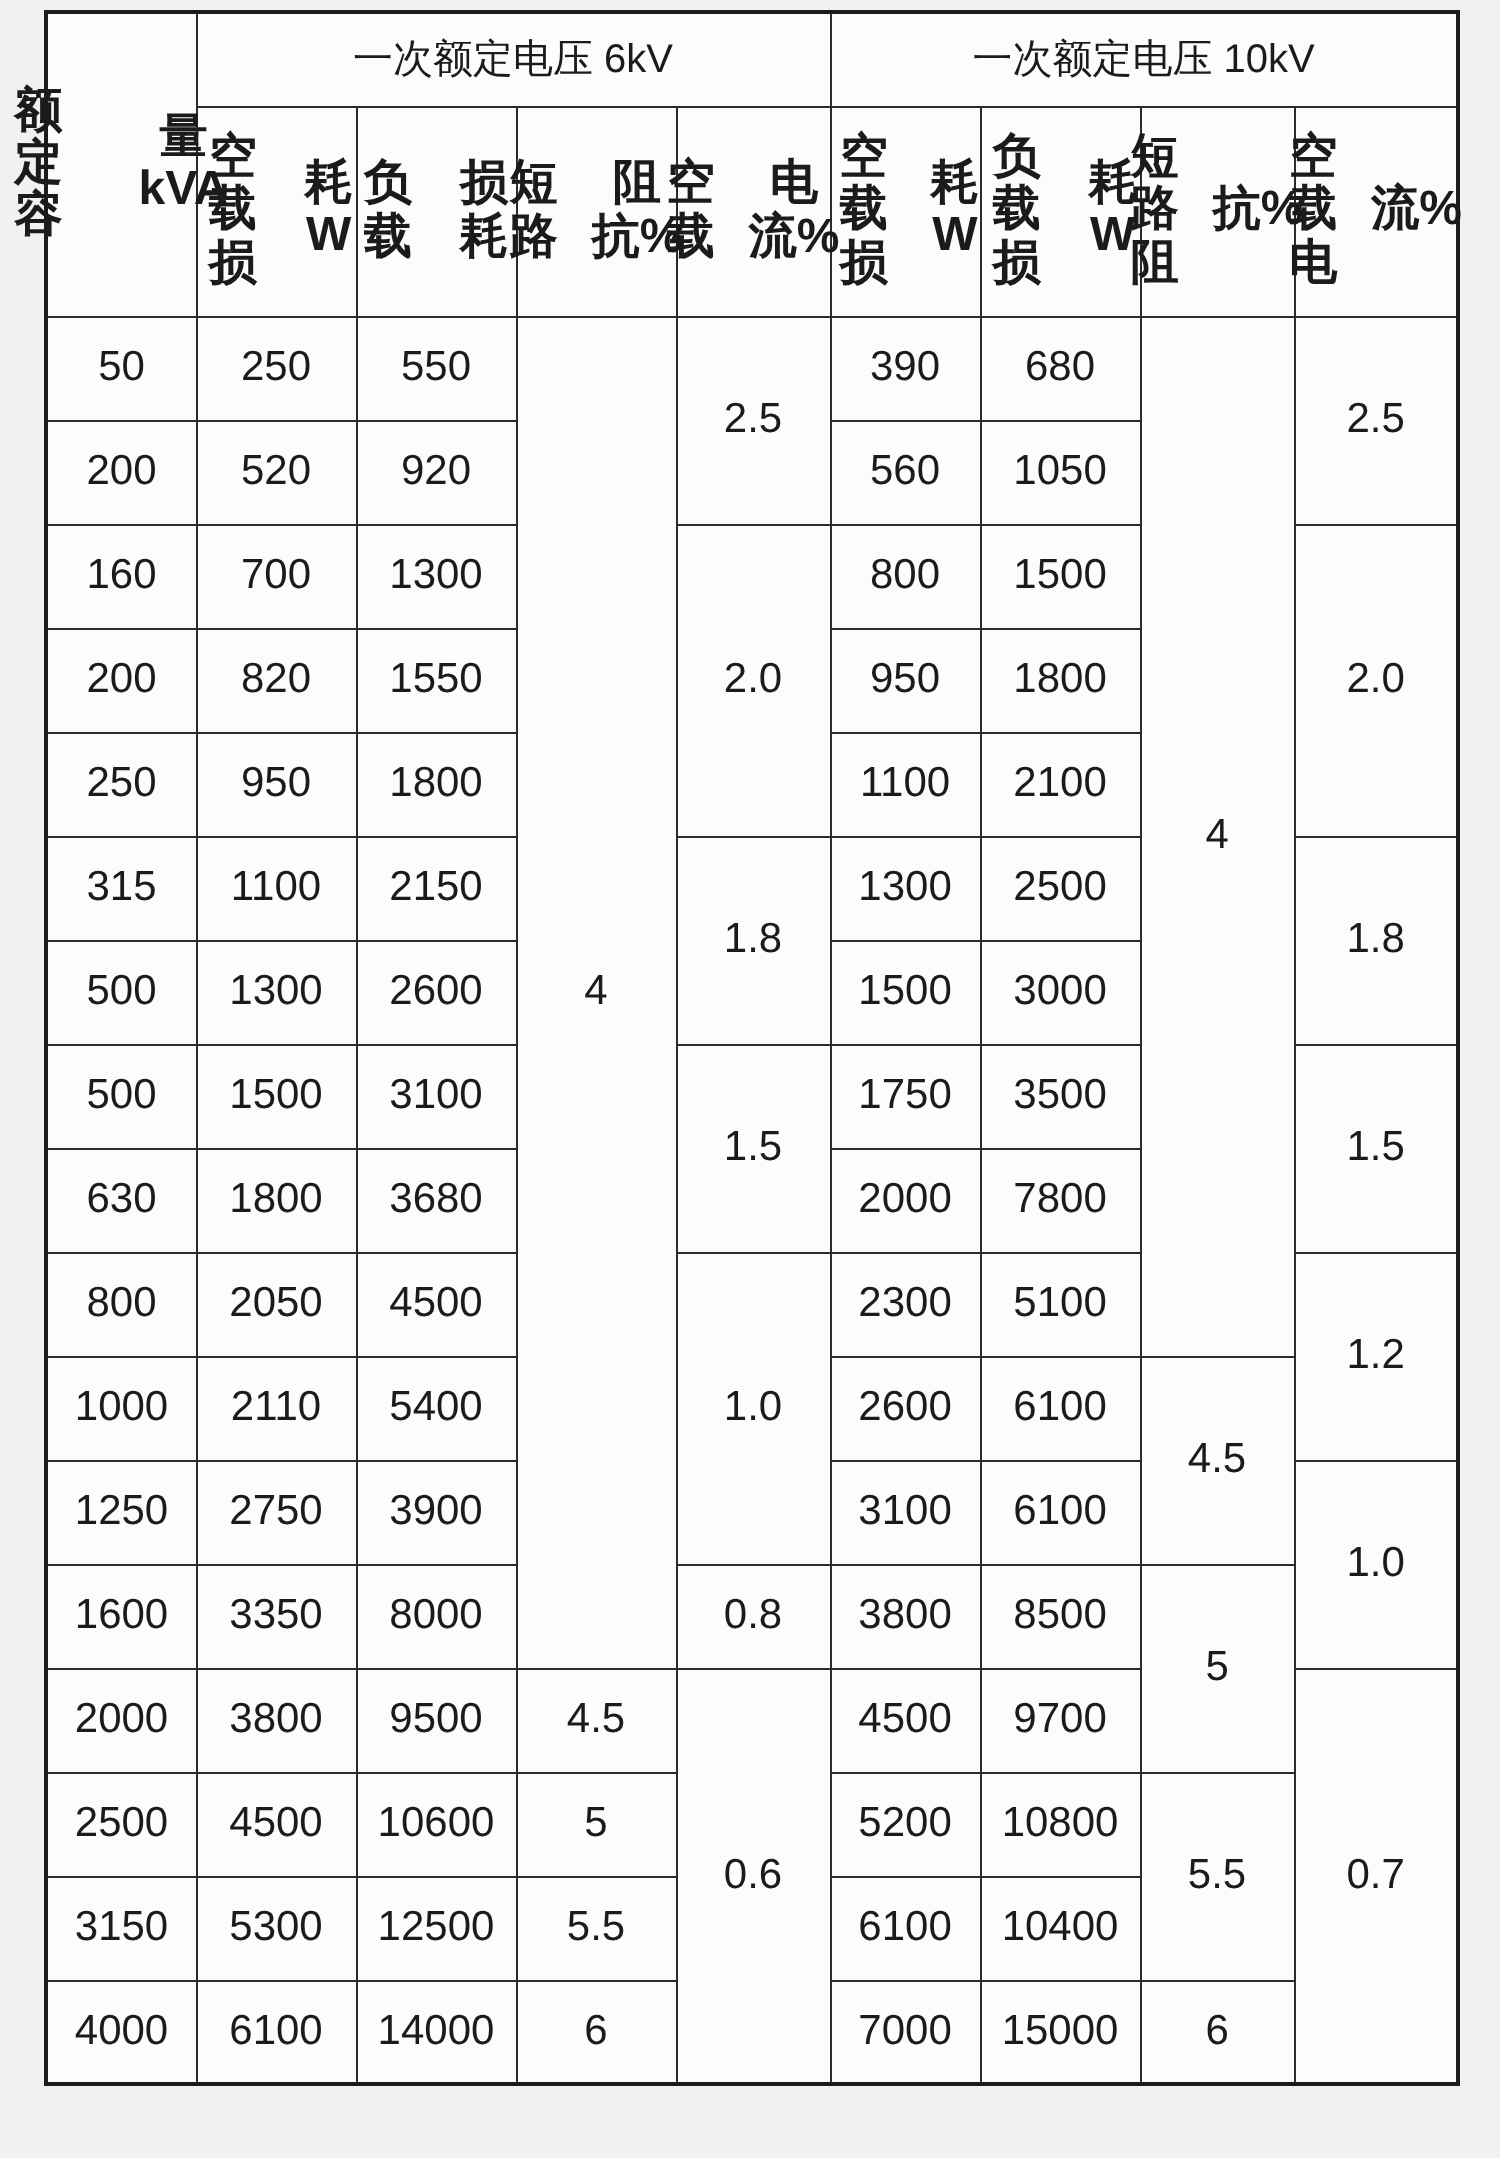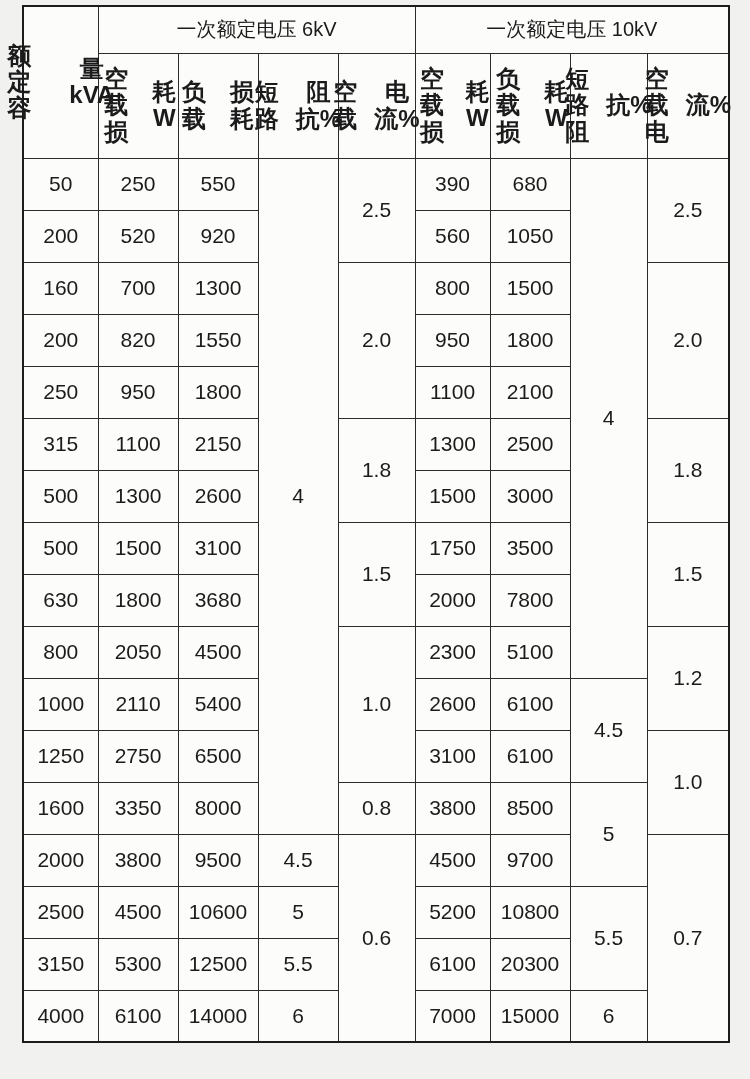--- a/index.html
+++ b/index.html
@@ -212,21 +212,21 @@
           <td>1000</td>
           <td>2110</td>
           <td>5400</td>
           <td>2600</td>
           <td>6100</td>
           <td rowspan="2">4.5</td>
         </tr>
         <tr>
           <td>1250</td>
           <td>2750</td>
-          <td>6500</td>
+          <td>3900</td>
           <td>3100</td>
           <td>6100</td>
           <td rowspan="2">1.0</td>
         </tr>
         <tr>
           <td>1600</td>
           <td>3350</td>
           <td>8000</td>
           <td>0.8</td>
           <td>3800</td>
@@ -251,21 +251,21 @@
           <td>5200</td>
           <td>10800</td>
           <td rowspan="2">5.5</td>
         </tr>
         <tr>
           <td>3150</td>
           <td>5300</td>
           <td>12500</td>
           <td>5.5</td>
           <td>6100</td>
-          <td>20300</td>
+          <td>10400</td>
         </tr>
         <tr>
           <td>4000</td>
           <td>6100</td>
           <td>14000</td>
           <td>6</td>
           <td>7000</td>
           <td>15000</td>
           <td>6</td>
         </tr>

